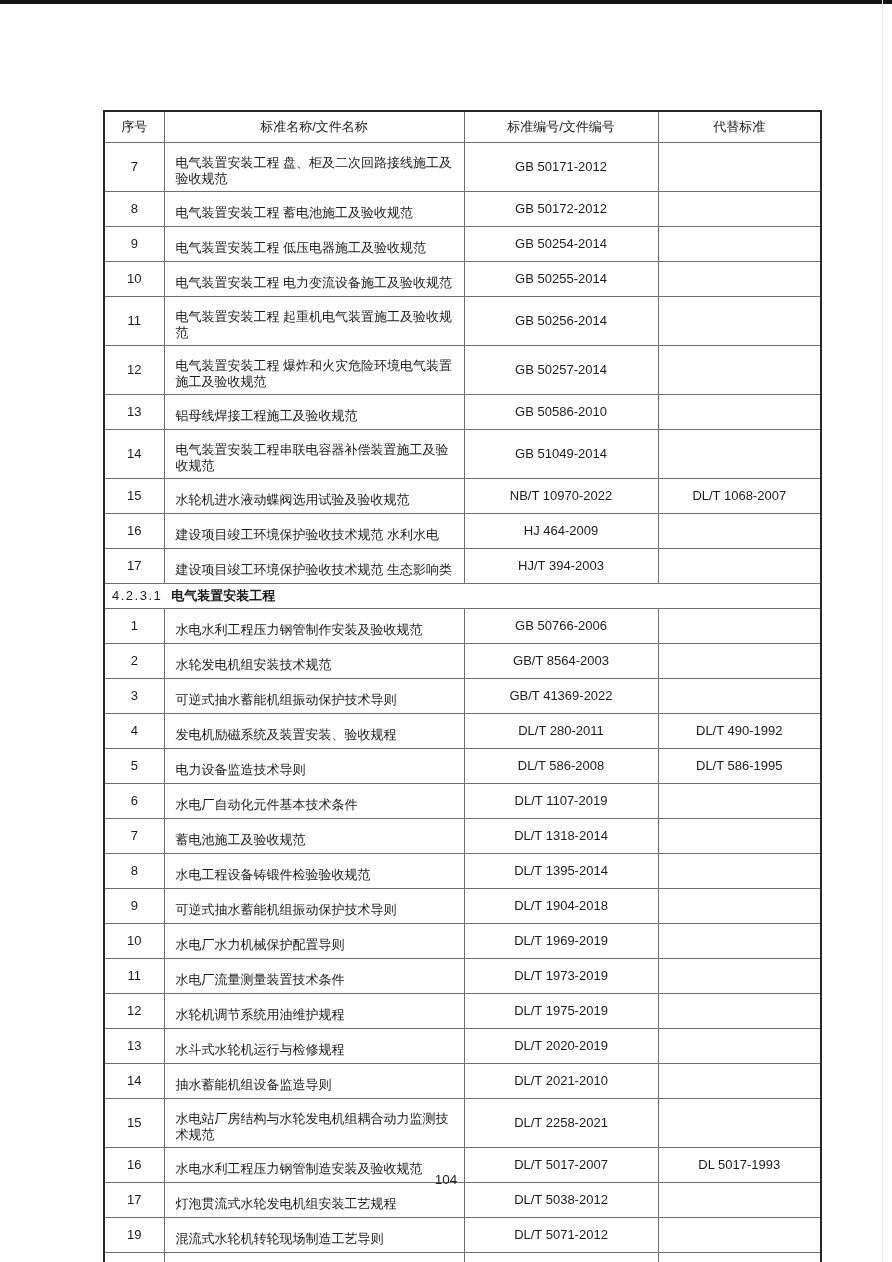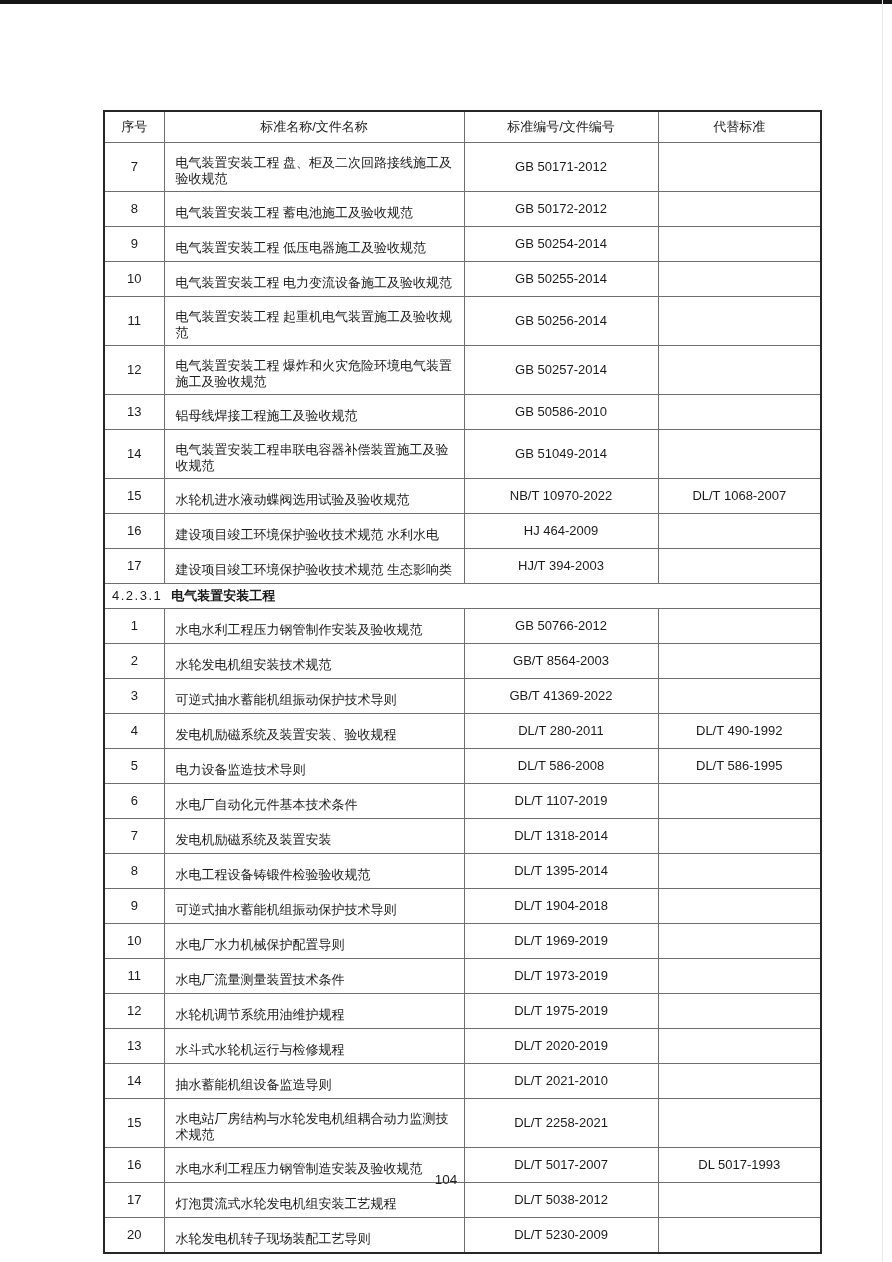--- a/index.html
+++ b/index.html
@@ -176,21 +176,21 @@
           <td class="cell-name">建设项目竣工环境保护验收技术规范 生态影响类</td>
           <td class="cell-code">HJ/T 394-2003</td>
           <td class="cell-replaces"></td>
         </tr>
         <tr class="section-row">
           <td colspan="4"><span class="section-number">4.2.3.1</span><span class="section-title">电气装置安装工程</span></td>
         </tr>
         <tr>
           <td class="cell-no">1</td>
           <td class="cell-name">水电水利工程压力钢管制作安装及验收规范</td>
-          <td class="cell-code">GB 50766-2012</td>
+          <td class="cell-code">GB 50766-2006</td>
           <td class="cell-replaces"></td>
         </tr>
         <tr>
           <td class="cell-no">2</td>
           <td class="cell-name">水轮发电机组安装技术规范</td>
           <td class="cell-code">GB/T 8564-2003</td>
           <td class="cell-replaces"></td>
         </tr>
         <tr>
           <td class="cell-no">3</td>
@@ -211,21 +211,21 @@
           <td class="cell-replaces">DL/T 586-1995</td>
         </tr>
         <tr>
           <td class="cell-no">6</td>
           <td class="cell-name">水电厂自动化元件基本技术条件</td>
           <td class="cell-code">DL/T 1107-2019</td>
           <td class="cell-replaces"></td>
         </tr>
         <tr>
           <td class="cell-no">7</td>
-          <td class="cell-name">发电机励磁系统及装置安装</td>
+          <td class="cell-name">蓄电池施工及验收规范</td>
           <td class="cell-code">DL/T 1318-2014</td>
           <td class="cell-replaces"></td>
         </tr>
         <tr>
           <td class="cell-no">8</td>
           <td class="cell-name">水电工程设备铸锻件检验验收规范</td>
           <td class="cell-code">DL/T 1395-2014</td>
           <td class="cell-replaces"></td>
         </tr>
         <tr>
@@ -273,20 +273,26 @@
         <tr>
           <td class="cell-no">16</td>
           <td class="cell-name">水电水利工程压力钢管制造安装及验收规范</td>
           <td class="cell-code">DL/T 5017-2007</td>
           <td class="cell-replaces">DL 5017-1993</td>
         </tr>
         <tr>
           <td class="cell-no">17</td>
           <td class="cell-name">灯泡贯流式水轮发电机组安装工艺规程</td>
           <td class="cell-code">DL/T 5038-2012</td>
+          <td class="cell-replaces"></td>
+        </tr>
+        <tr>
+          <td class="cell-no">19</td>
+          <td class="cell-name">混流式水轮机转轮现场制造工艺导则</td>
+          <td class="cell-code">DL/T 5071-2012</td>
           <td class="cell-replaces"></td>
         </tr>
         <tr>
           <td class="cell-no">20</td>
           <td class="cell-name">水轮发电机转子现场装配工艺导则</td>
           <td class="cell-code">DL/T 5230-2009</td>
           <td class="cell-replaces"></td>
         </tr>
       </tbody>
   </table>

